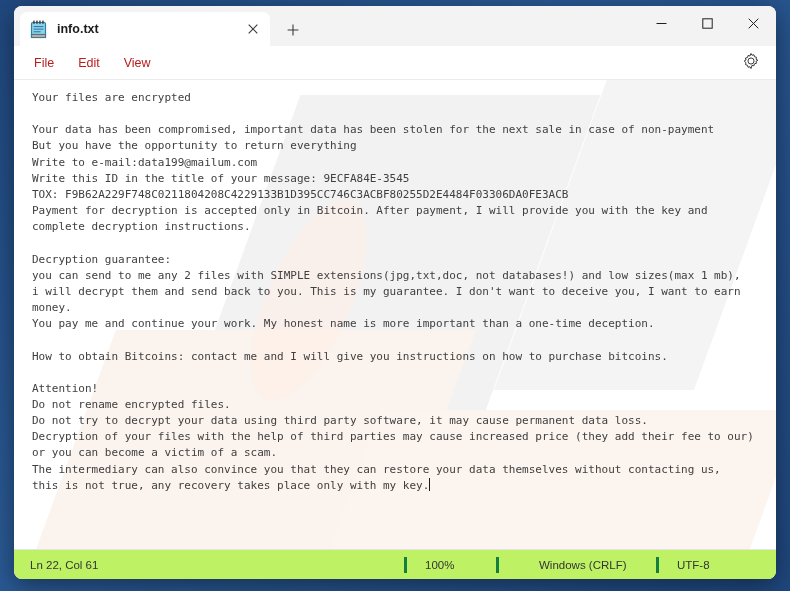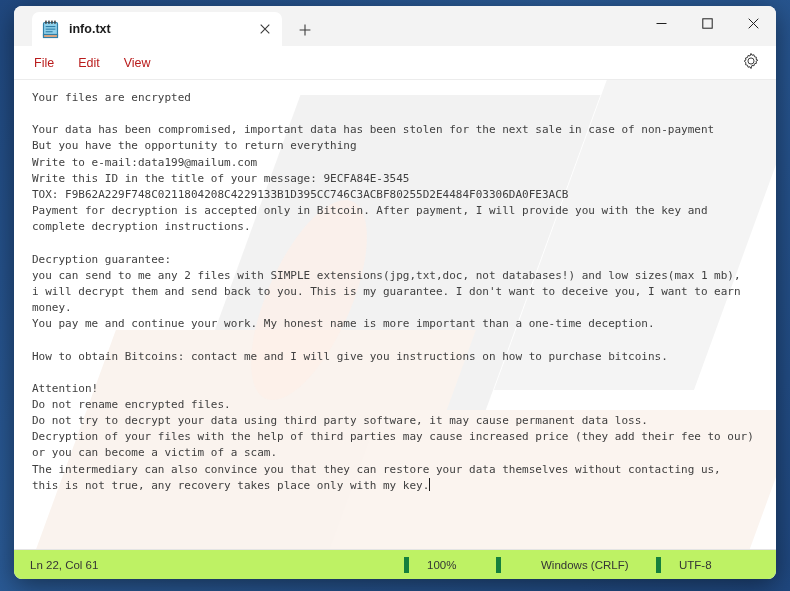--- a/index.html
+++ b/index.html
@@ -37,21 +37,21 @@
     background: #f3f3f3;
     display: flex;
     align-items: flex-end;
     position: relative;
     flex: 0 0 auto;
   }
   .tabstrip {
     display: flex;
     align-items: flex-end;
     height: 40px;
-    padding-left: 18px;
+    padding-left: 6px;
   }
   .tab {
     height: 34px;
     min-width: 250px;
     background: #ffffff;
     border-radius: 7px 7px 0 0;
     display: flex;
     align-items: center;
     padding: 0 6px 0 10px;
     position: relative;
@@ -170,21 +170,21 @@
     border-top: 1px solid #e4e4e4;
     display: flex;
     align-items: center;
     font-size: 11.5px;
     color: #353535;
     flex: 0 0 auto;
   }
   .sb-left { padding-left: 16px; flex: 1 1 auto; }
   .sb-cell {
     padding: 0 18px;
-    border-left: 5px solid #15803d;
+    border-left: 3px solid #15803d;
     height: 16px;
     display: flex; align-items: center;
   }
   .sb-zoom  { width: 92px; justify-content: flex-start; }
   .sb-eol   { width: 160px; justify-content: flex-start; padding-left: 40px; }
   .sb-enc   { width: 120px; justify-content: flex-start; }
 </style>
 </head>
 <body>
 

